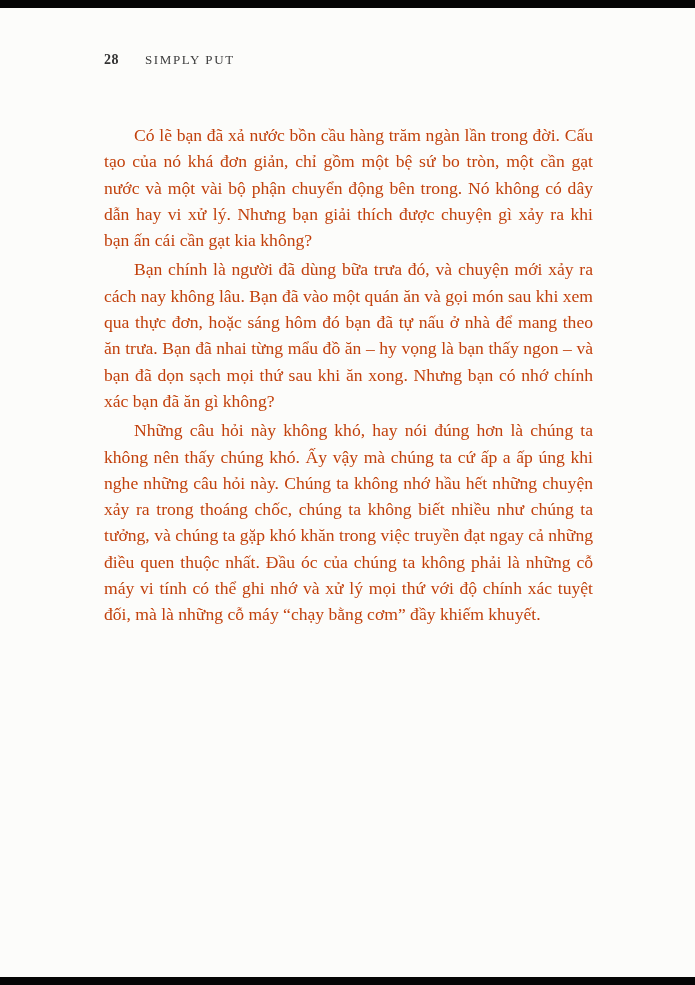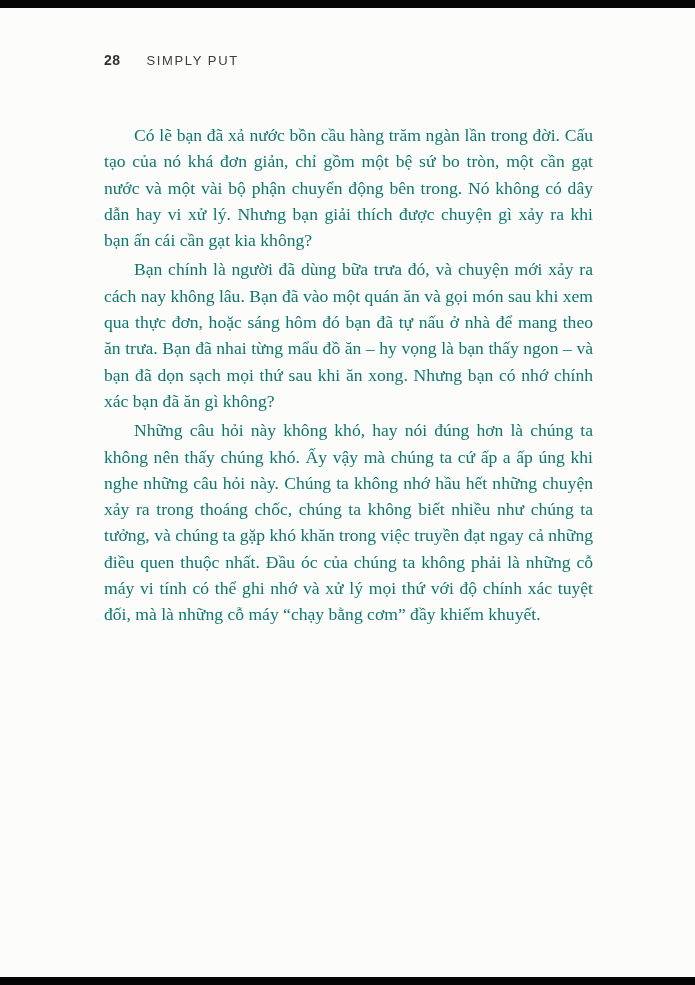--- a/index.html
+++ b/index.html
@@ -22,21 +22,21 @@
   .edge-bar.top { top: 0; }
   .edge-bar.bottom { bottom: 0; }
 
   .page-header {
     position: absolute;
     top: 52px;
     left: 104px;
     display: flex;
     align-items: baseline;
     gap: 26px;
-    font-family: Liberation Sans, sans-serif;
+    font-family: Liberation Serif, serif;
     color: #3a3a3a;
   }
   .page-number {
     font-size: 14px;
     font-weight: bold;
     letter-spacing: 0.5px;
     color: #333333;
   }
   .running-title {
     font-size: 13px;
@@ -50,21 +50,21 @@
     left: 104px;
     width: 489px;
     color: #2b2b2b;
   }
   .page-body p {
     margin: 0 0 3px 0;
     font-size: 17.6px;
     line-height: 26.3px;
     text-align: justify;
     text-indent: 30px;
-    color: #0f766e;
+    color: #c2410c;
   }
 </style>
 </head>
 <body>
 
 <div class="edge-bar top"></div>
 
 <header class="page-header">
   <span class="page-number">28</span>
   <span class="running-title">SIMPLY PUT</span>

